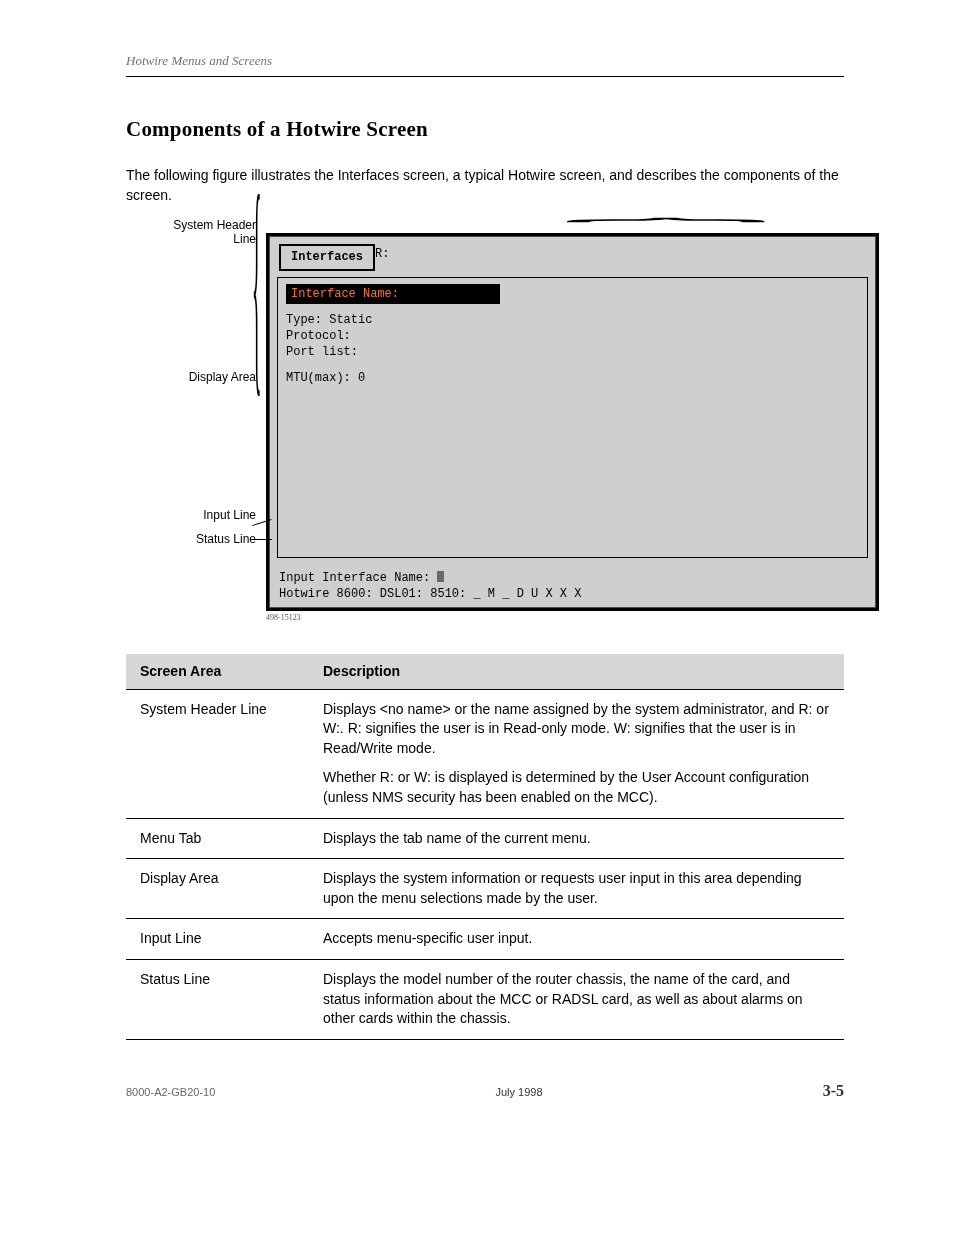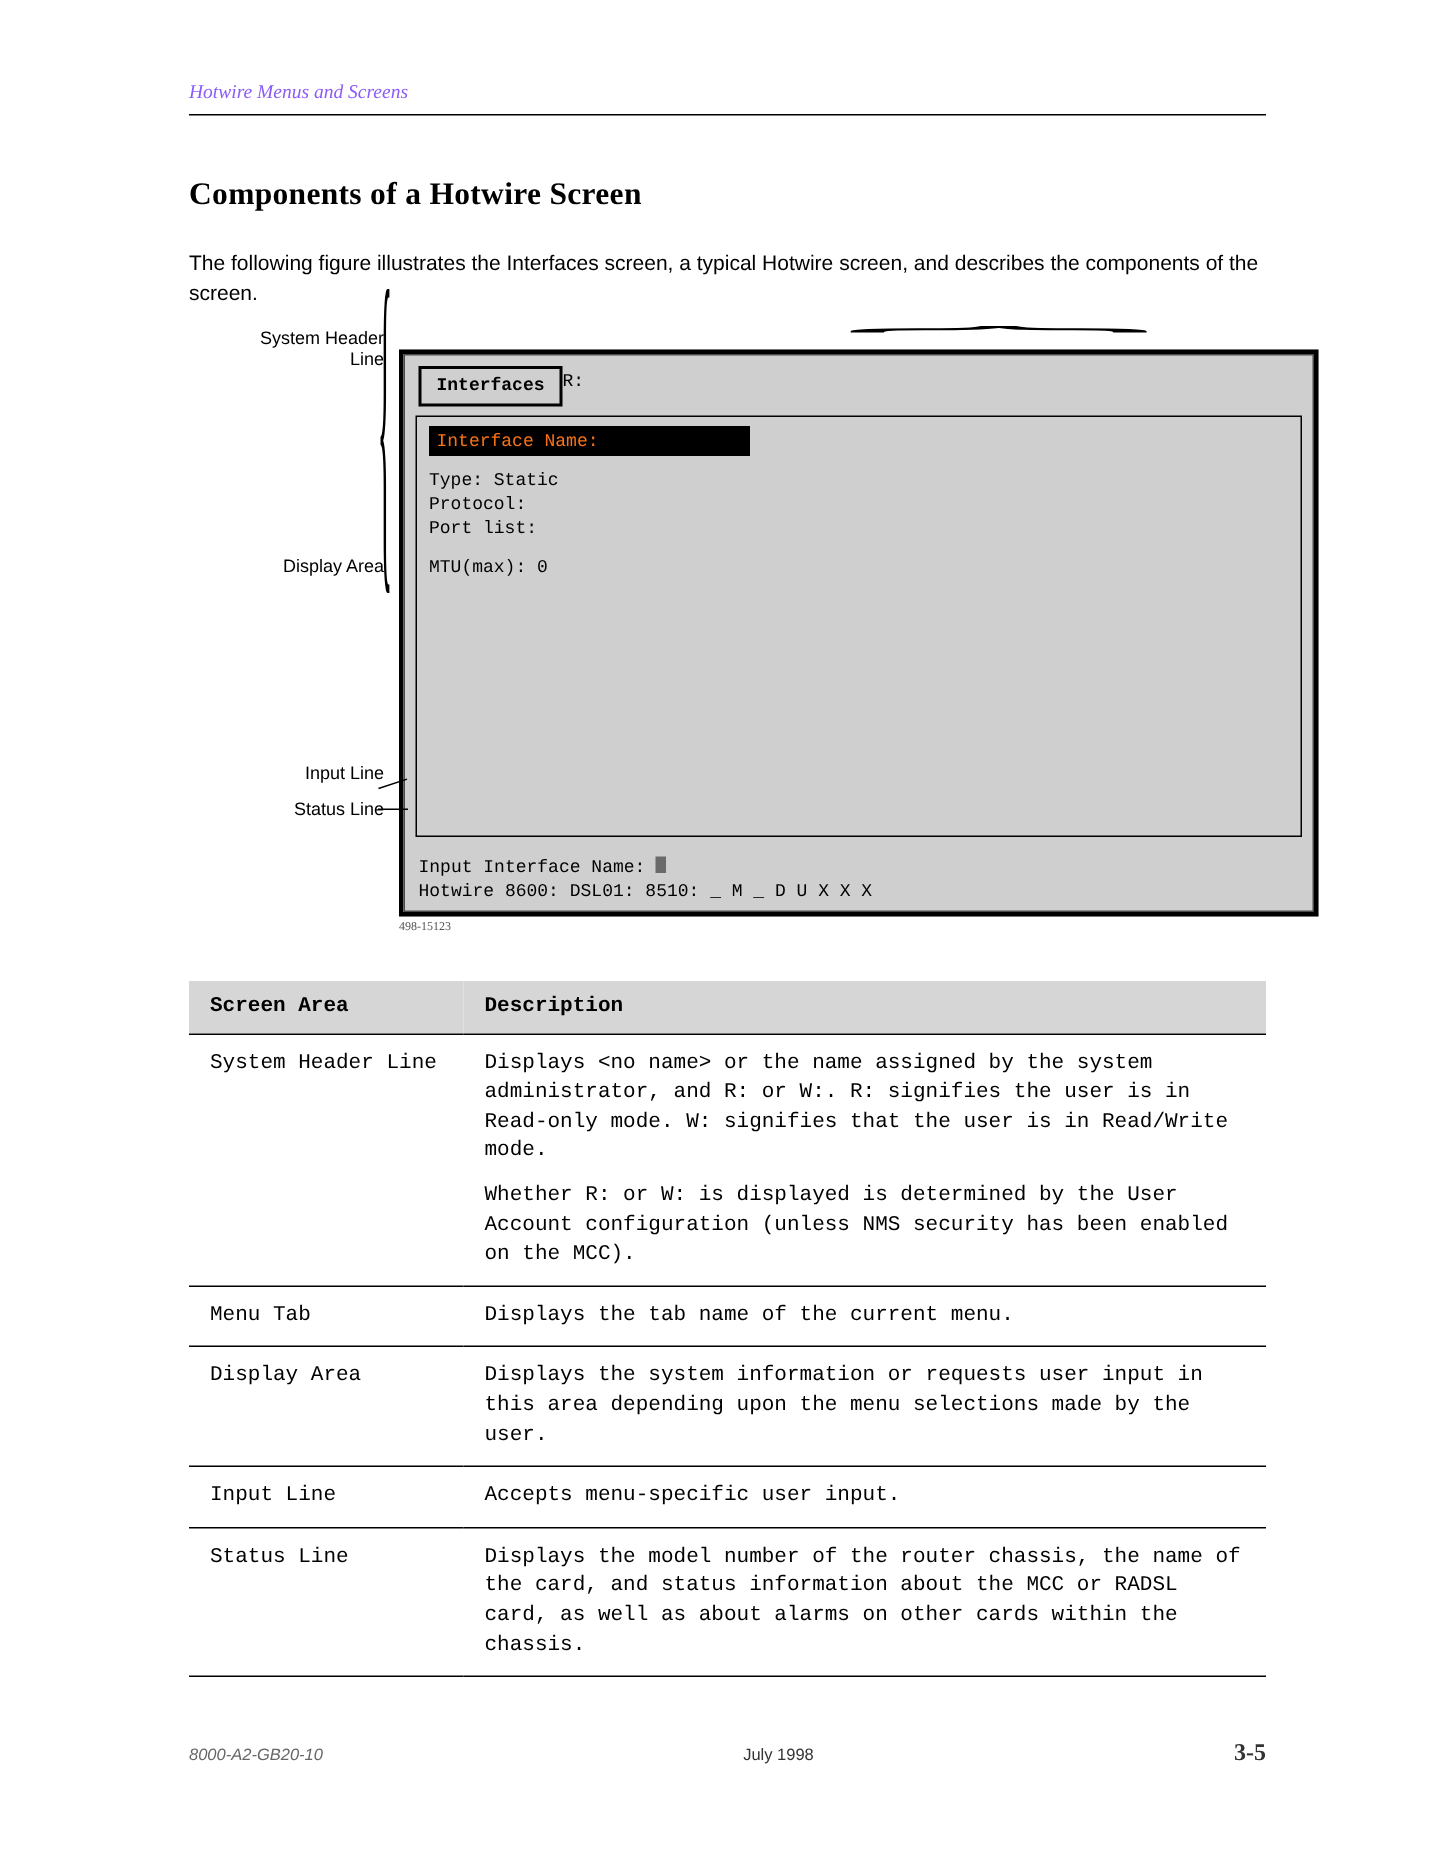--- a/index.html
+++ b/index.html
@@ -1,17 +1,17 @@
 <!DOCTYPE html>
 <html><head>
 <meta charset="utf-8">
 <style>
   html,body{margin:0;padding:0;background:#fff;color:#000;font-family:"Times New Roman",Times,serif}
   .page{width:954px;margin:0 auto;padding:52px 110px 80px 126px;box-sizing:border-box;font-size:14px;line-height:1.35}
-  .running-head{font-style:italic;color:#8b5cf6;font-size:13px;margin-bottom:6px}
+  .running-head{font-style:italic;color:#737373;font-size:13px;margin-bottom:6px}
   .page-rule{border:none;border-top:1.2px solid #000;margin:0 0 38px 0}
   .h-sub{font-size:21px;font-weight:bold;margin:0 0 22px 0;letter-spacing:.01em}
   .lead{font-family:Helvetica,Arial,sans-serif;font-size:14px;line-height:1.45;margin:0 0 28px 0}
 
   .figwrap{position:relative;margin:10px 0 12px 140px;width:560px}
   .brace-top{position:absolute;left:230px;top:-8px;width:340px;text-align:center;font-size:38px;line-height:.2;color:#000;font-family:"Times New Roman",serif;transform:scaleX(9) scaleY(.5)}
   .callout{position:absolute;font-family:Helvetica,Arial,sans-serif;font-size:12px;line-height:1.15;text-align:right}
   .callout.login{left:-106px;top:-14px;width:96px}
   .callout.display{left:-106px;top:138px;width:96px}
   .callout.input{left:-106px;top:276px;width:96px}
@@ -28,29 +28,29 @@
   .head-mid{flex:1;text-align:center;padding-top:4px}
   .head-r{width:72px;text-align:left;padding-top:4px}
   .term-body{margin:4px 8px 8px 8px;border:1.5px solid #000;background:#cfcfcf;padding:6px 8px 170px 8px;position:relative}
   .ifname{display:inline-block;background:#000;color:#f97316;padding:1px 6px 1px 4px;width:202px;border:1px solid #000}
   .kv{margin-top:8px;line-height:1.35}
   .mtu{margin-top:10px}
   .term-foot{padding:4px 10px 6px 10px;line-height:1.35}
   .cursor{display:inline-block;width:7px;height:11px;background:#6a6a6a;vertical-align:-1px}
   .tiny-id{font-family:Liberation Serif, serif;font-size:8px;color:#555;margin:2px 4px 0 0}
 
-  .layout-table{margin:30px 0 0 0;border-collapse:collapse;width:100%;font-family:Liberation Mono, monospace;font-size:14px}
+  .layout-table{margin:30px 0 0 0;border-collapse:collapse;width:100%;font-family:Liberation Sans, sans-serif;font-size:14px}
   .layout-table thead th{background:#d6d6d6;text-align:left;font-weight:bold;padding:8px 14px;border-bottom:.9px solid #000}
   .layout-table tbody td{vertical-align:top;padding:10px 14px;border-bottom:.9px solid #000}
   .layout-table tbody td.k{width:155px}
   p.in-cell{margin:0 0 10px 0;line-height:1.4}
   p.in-cell:last-child{margin-bottom:0}
 
   .footer{display:flex;justify-content:space-between;font-family:Helvetica,Arial,sans-serif;font-size:11px;color:#333;margin-top:40px;align-items:baseline}
-  .footer .docid{font-style:italic;color:#666}
+  .footer .docid{color:#666}
   .footer .pagen{font-family:"Times New Roman",serif;font-size:16px}
   .footer .pagen b{font-weight:bold}
 </style>
 </head>
 <body>
 <div class="page">
 
 <div class="running-head">Hotwire Menus and Screens</div>
 <hr class="page-rule">
 

